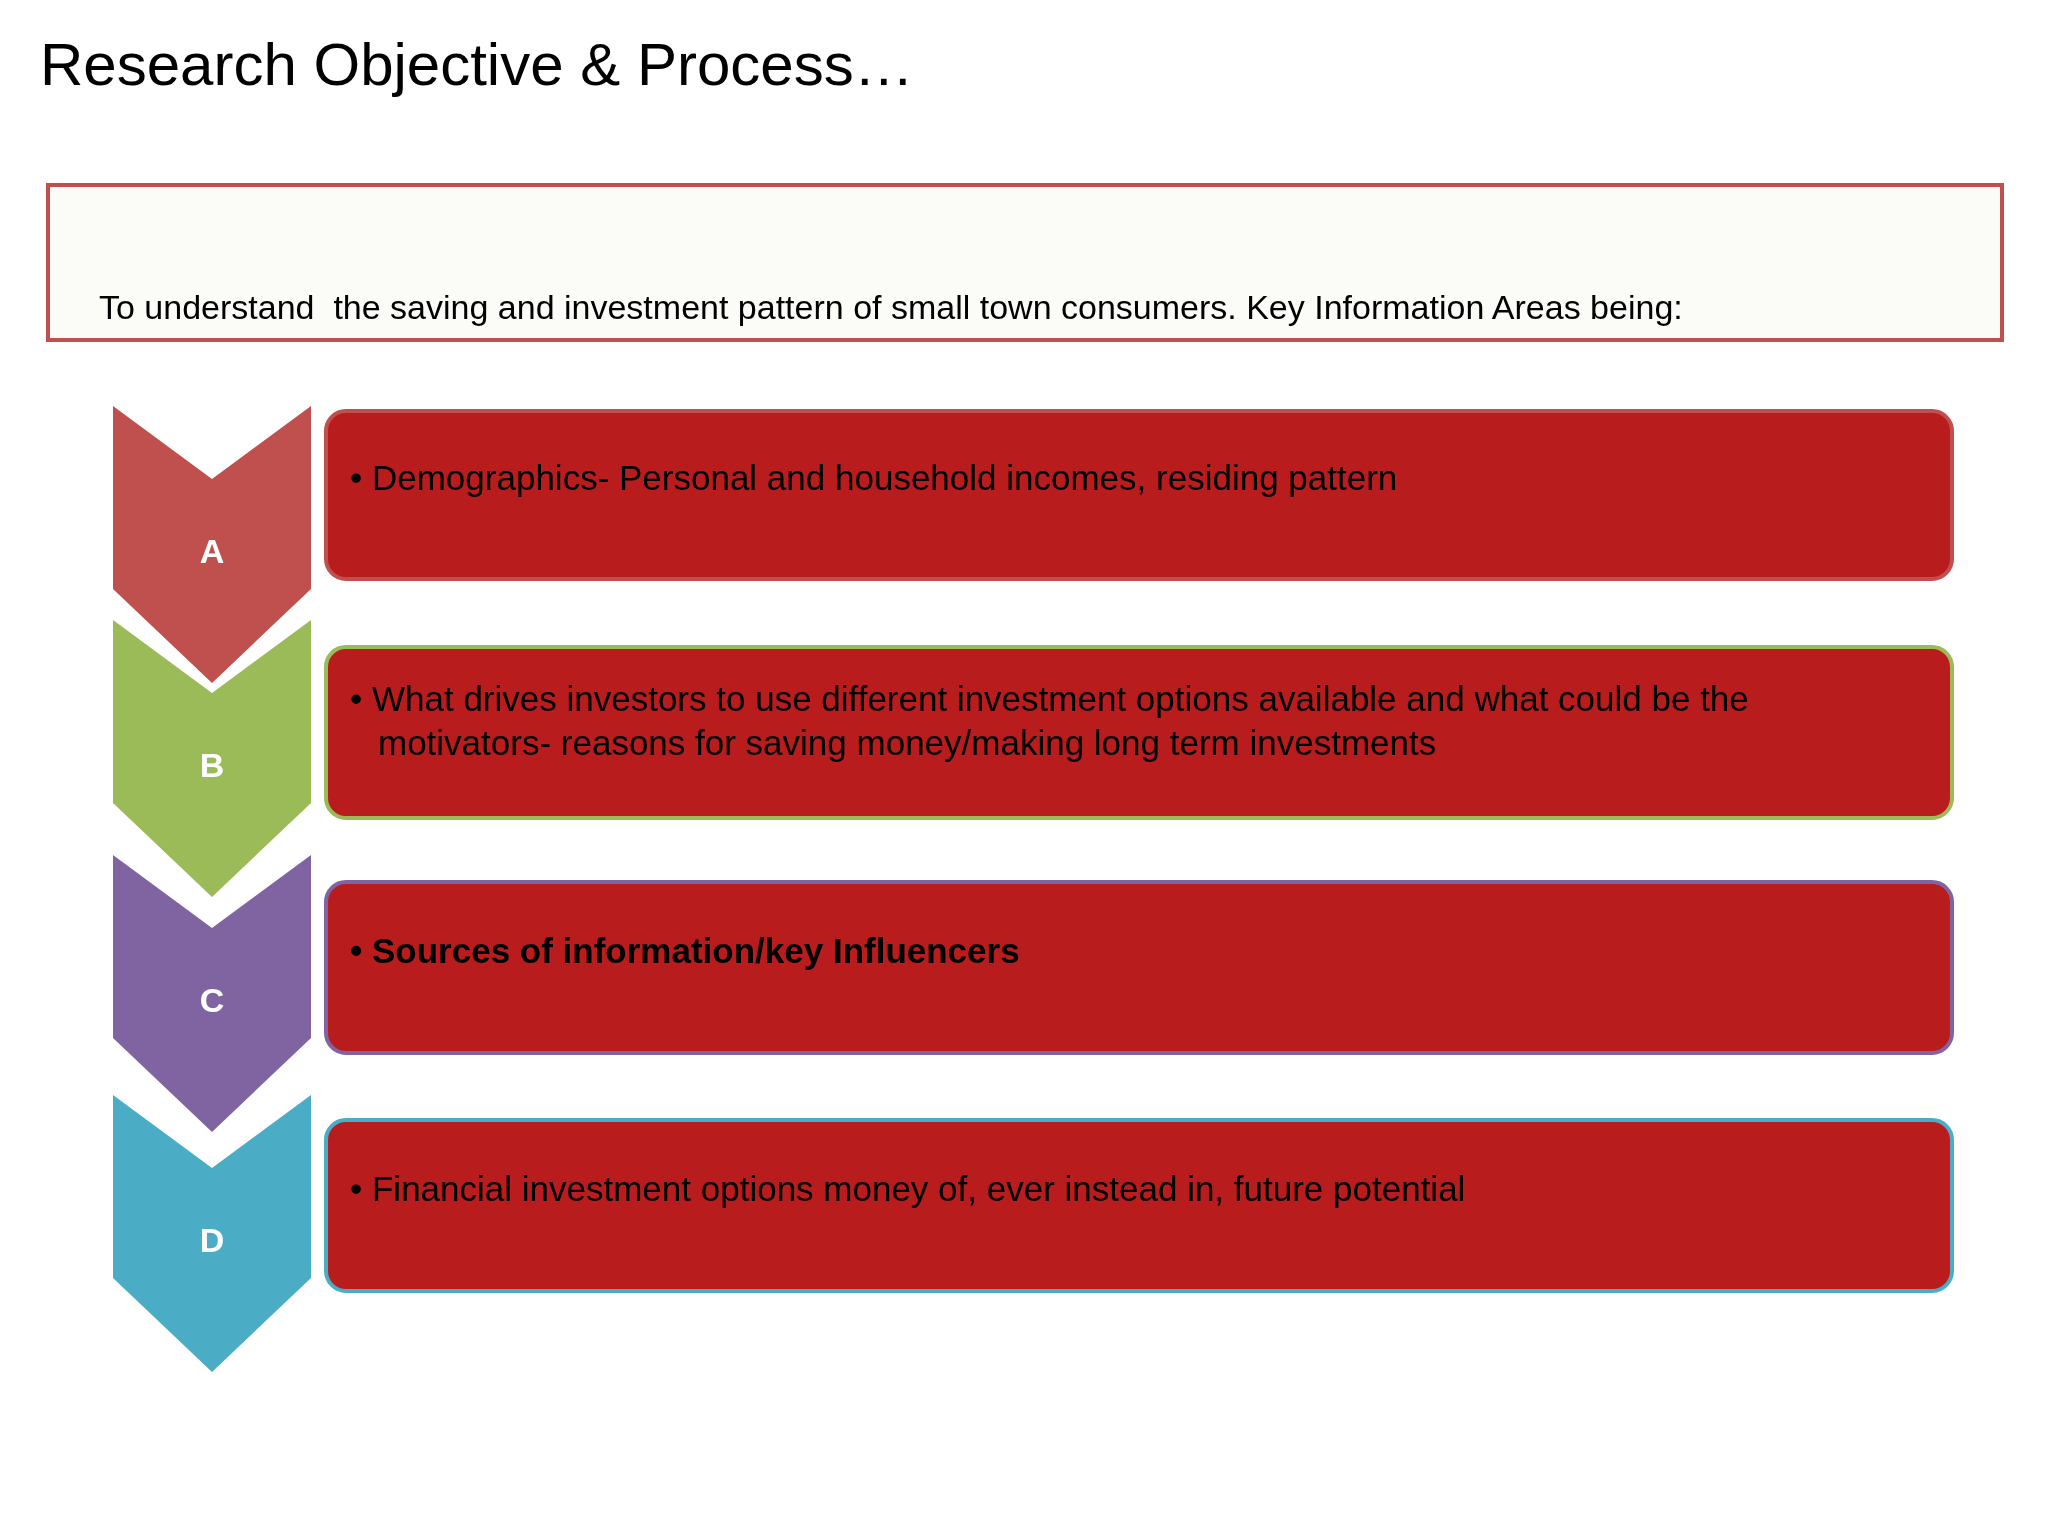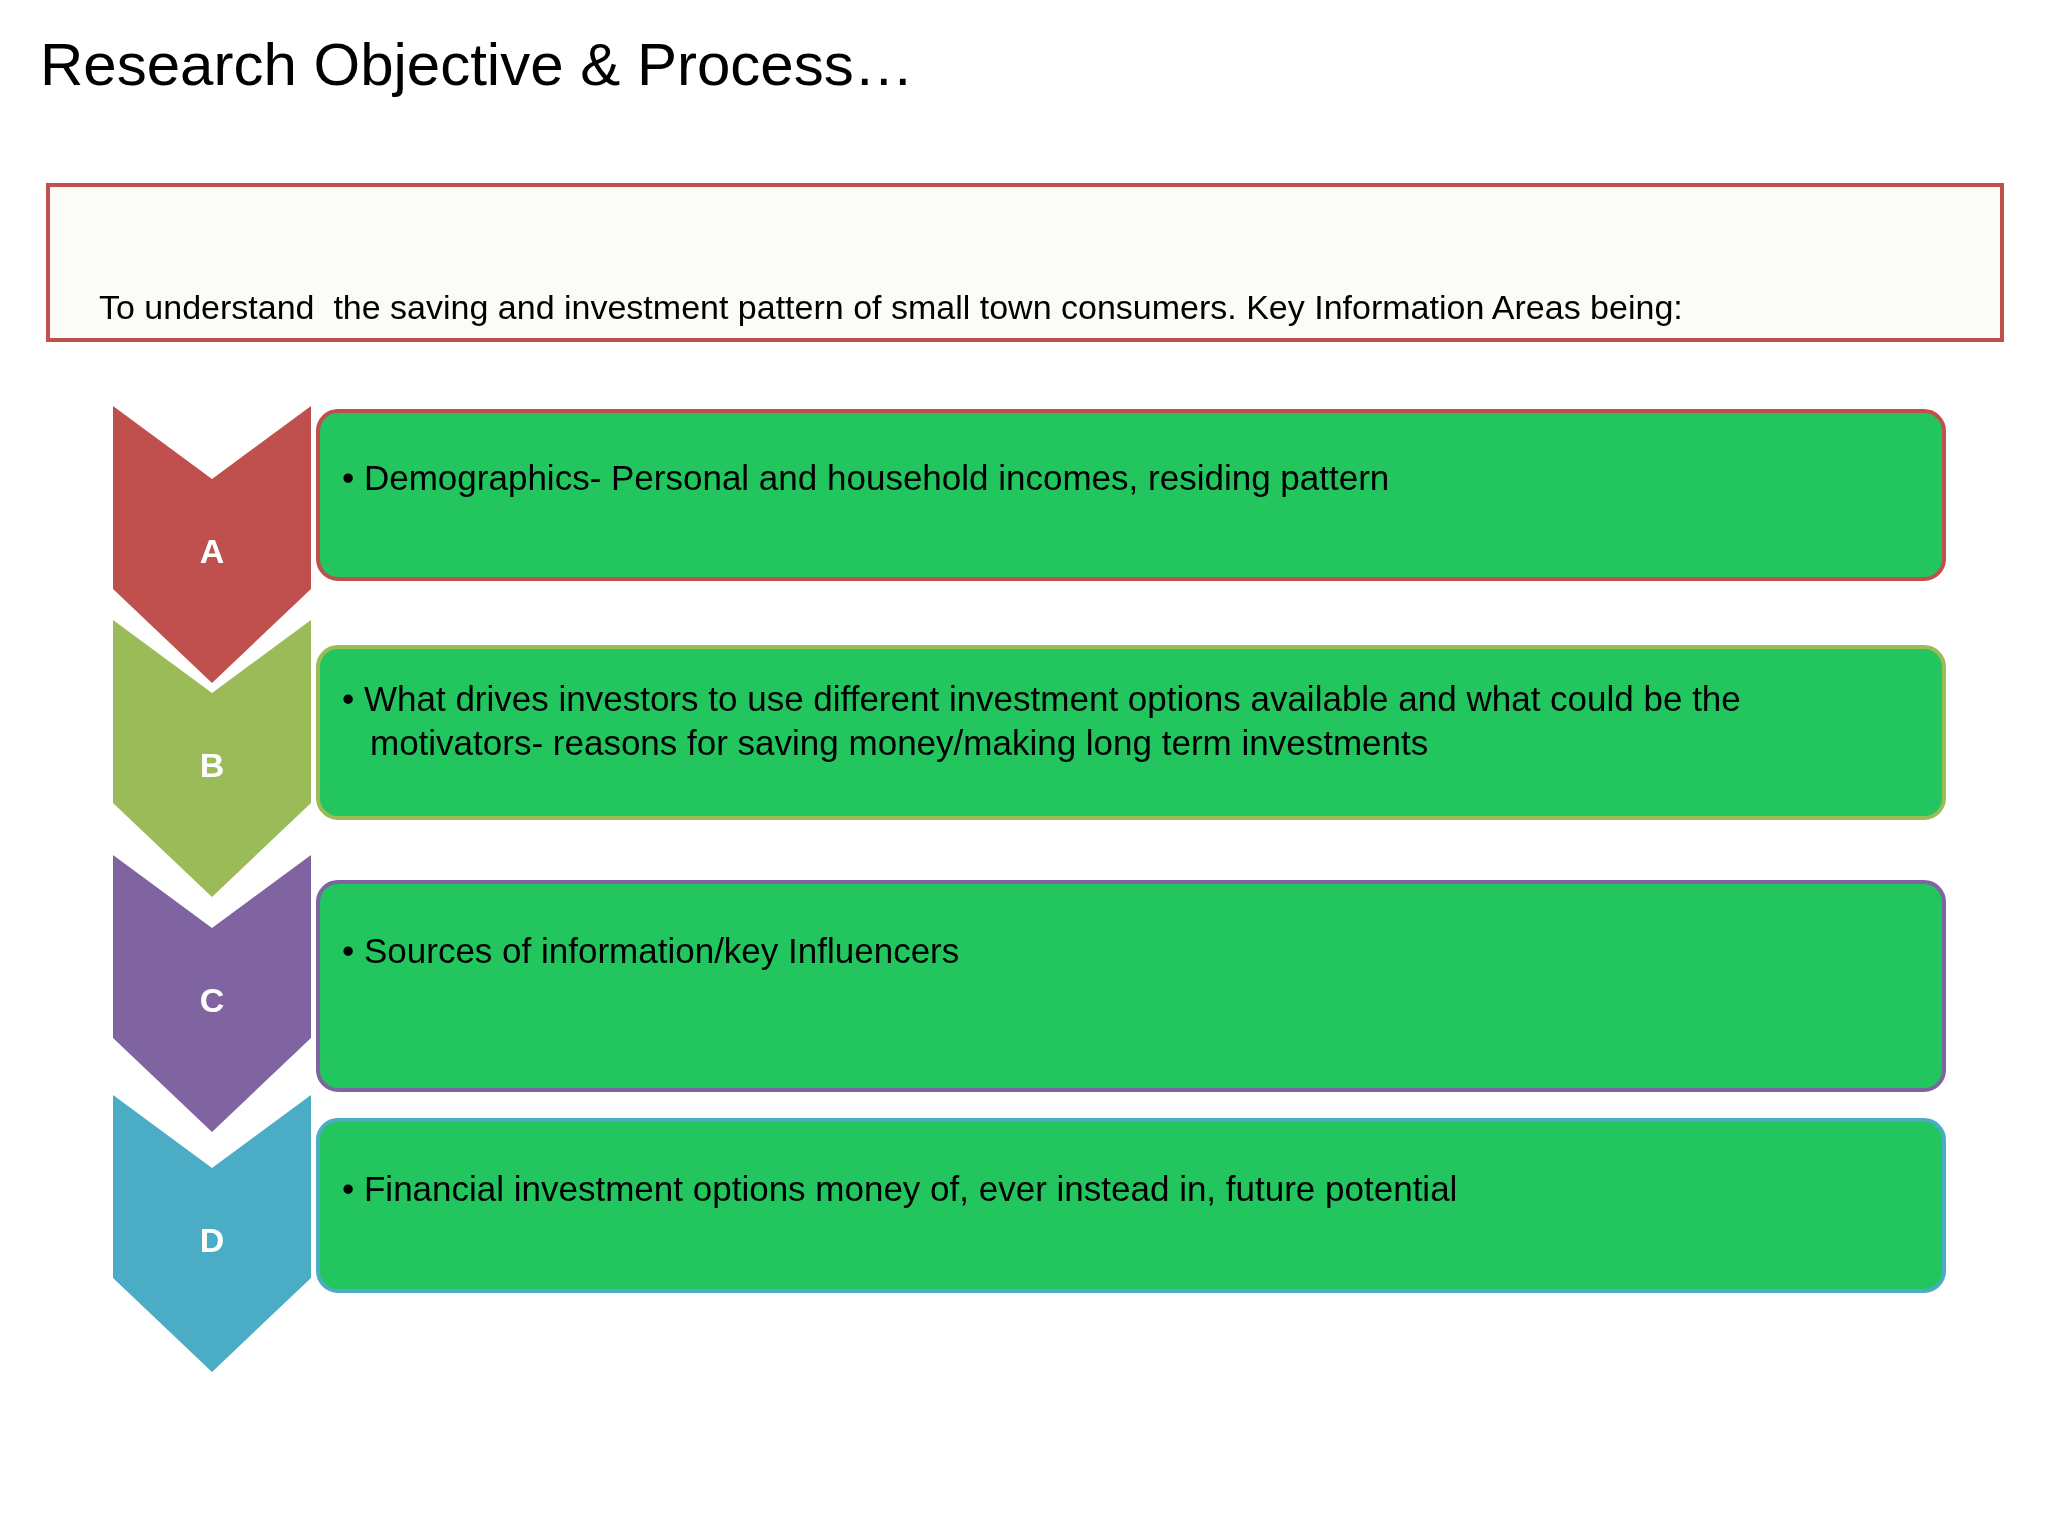--- a/index.html
+++ b/index.html
@@ -62,24 +62,24 @@
     text-align:center;
     font-size:34px;
     font-weight:bold;
     color:#ffffff;
     pointer-events:none;
   }
 
   
   .rbox{
     position:absolute;
-    left:316px;
+    left:324px;
     width:1630px;
     box-sizing:border-box;
-    background:#22c55e;
+    background:#b91c1c;
     border-radius:22px;
     border-width:4px;
     border-style:solid;
   }
   .rbox-text{
     position:absolute;
     left:22px;
     right:20px;
     font-size:35px;
     line-height:44px;
@@ -90,21 +90,21 @@
   
   #row-a .chev{top:406px;}
   #row-a .rbox{top:409px;height:172px;border-color:#C0504D;}
   #row-a .rbox-text{top:43px;}
 
   #row-b .chev{top:620px;}
   #row-b .rbox{top:645px;height:175px;border-color:#9BBB59;}
   #row-b .rbox-text{top:28px;}
 
   #row-c .chev{top:855px;}
-  #row-c .rbox{top:880px;height:212px;border-color:#8064A2;}
+  #row-c .rbox{top:880px;height:175px;border-color:#8064A2;font-weight:bold;}
   #row-c .rbox-text{top:45px;}
 
   #row-d .chev{top:1095px;}
   #row-d .rbox{top:1118px;height:175px;border-color:#4BACC6;}
   #row-d .rbox-text{top:45px;}
 
   
   #row-a{z-index:4;}
   #row-b{z-index:3;}
   #row-c{z-index:2;}

